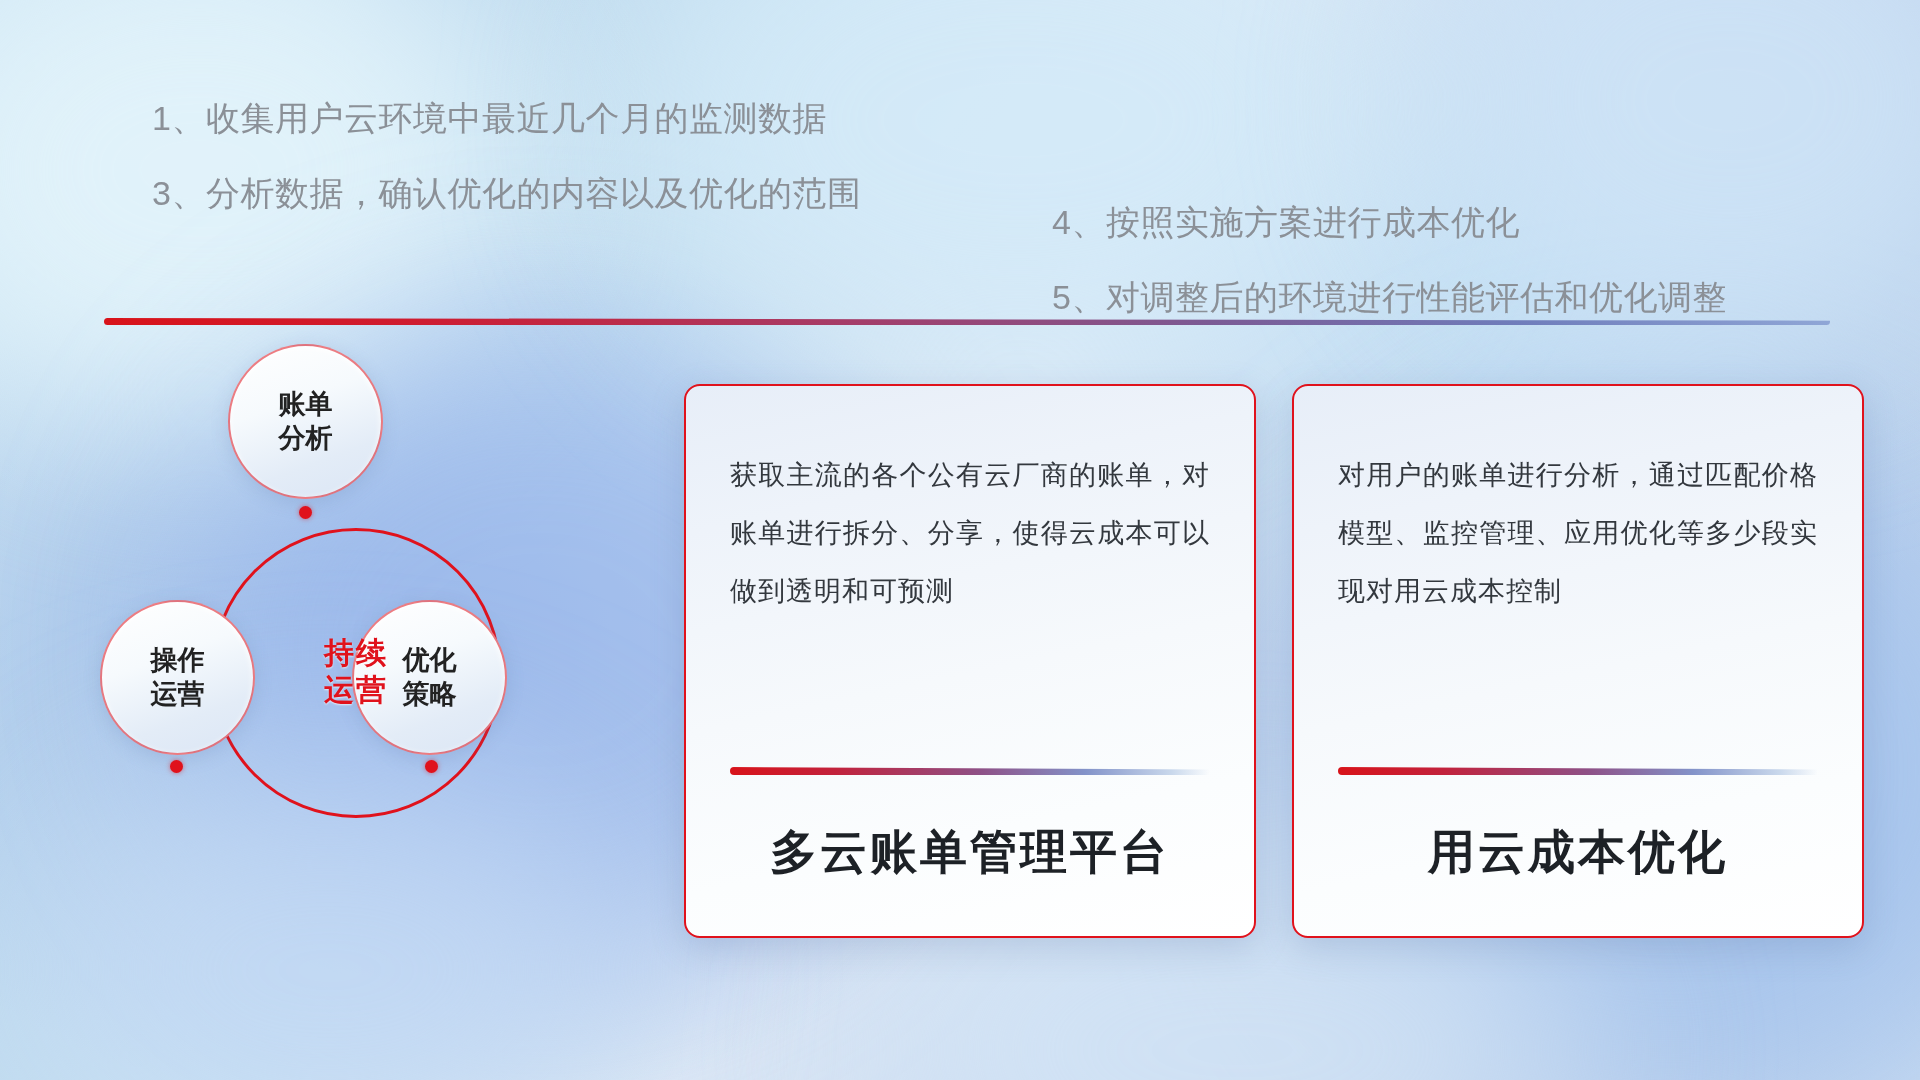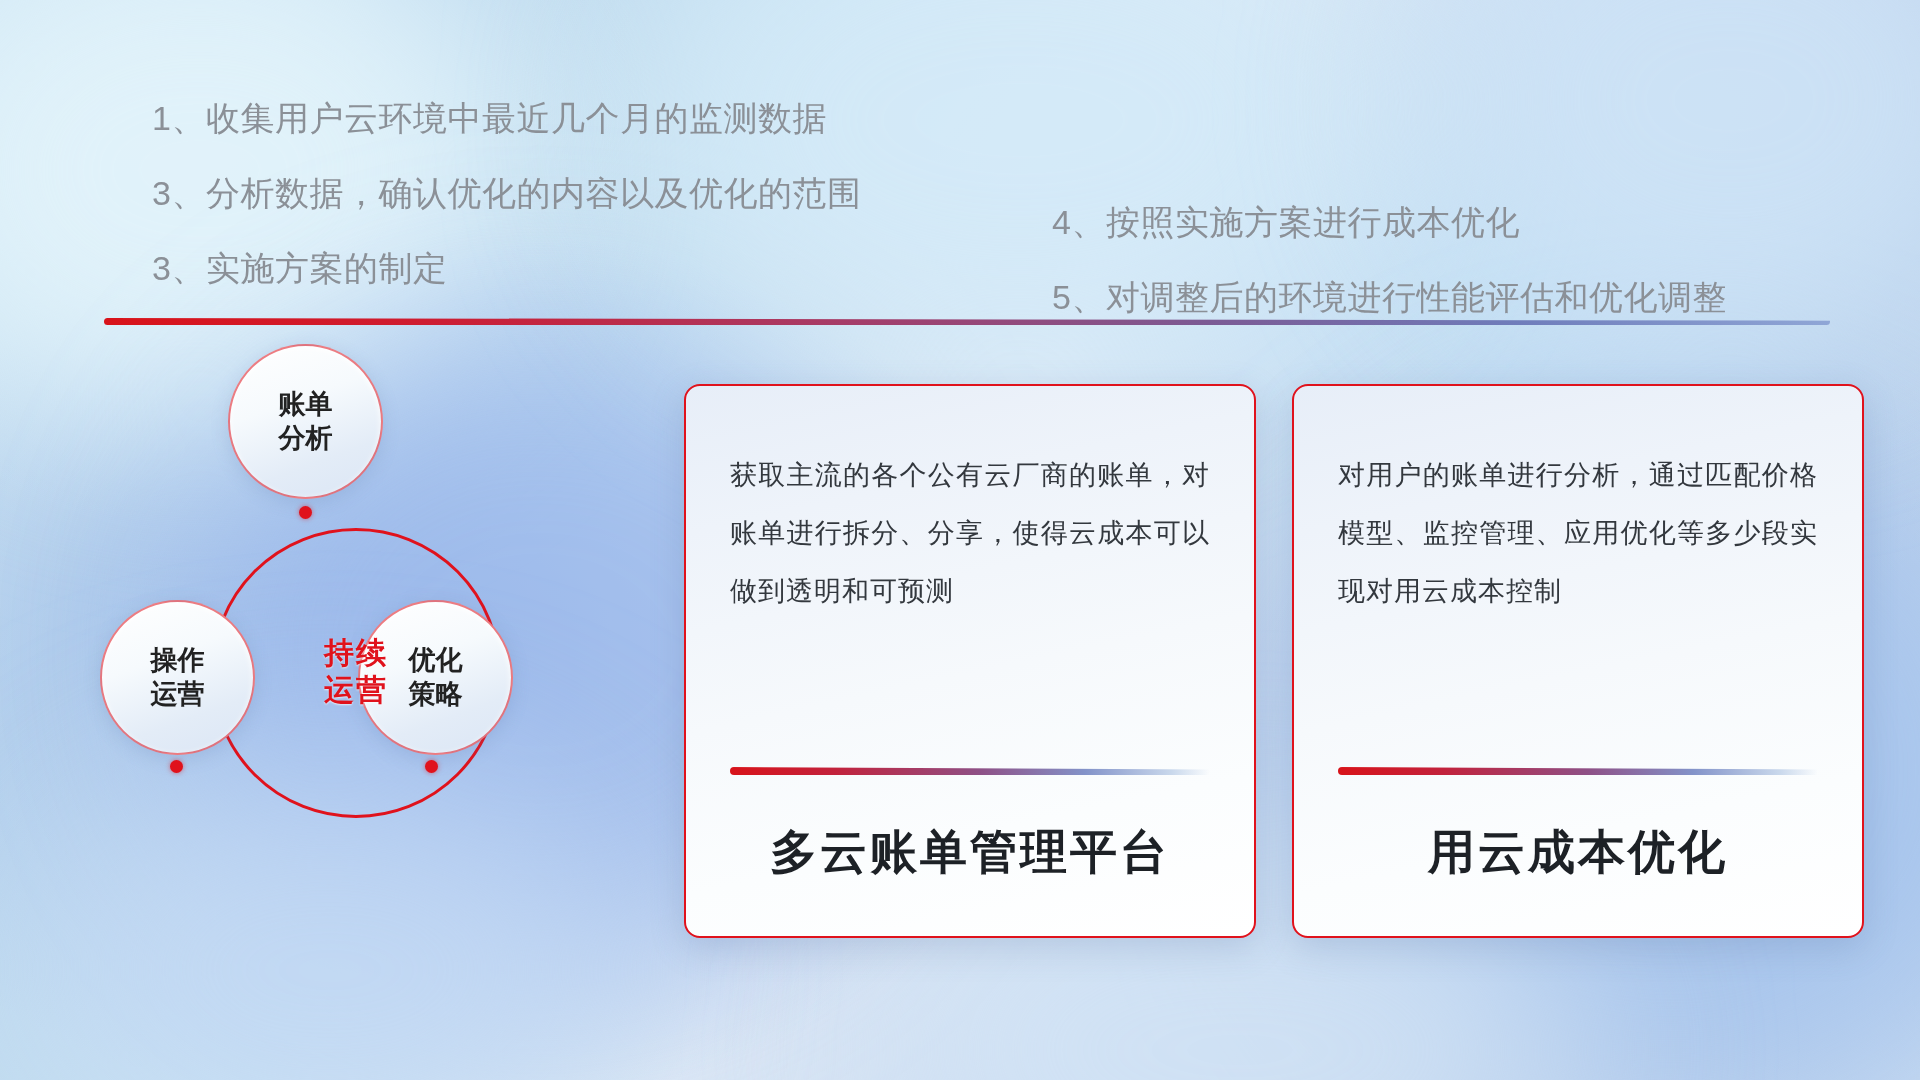--- a/index.html
+++ b/index.html
@@ -56,21 +56,21 @@
     position:absolute; border-radius:50%;
     border:2px solid rgba(224,18,28,.55);
     background:linear-gradient(160deg,#ffffff 0%,#f6fafd 38%,#e3ecf7 72%,#dbe6f5 100%);
     box-shadow:0 4px 18px rgba(90,120,170,.20), inset 0 2px 6px rgba(255,255,255,.95);
     display:flex; align-items:center; justify-content:center;
     text-align:right; line-height:1.25;
     font-size:27px; font-weight:700; color:#222;
   }
   .bub-top   { left:132px; top:-16px;  width:155px; height:155px; }
   .bub-left  { left:4px;   top:240px;  width:155px; height:155px; }
-  .bub-right { left:262px; top:240px;  width:155px; height:155px; }
+  .bub-right { left:256px; top:240px;  width:155px; height:155px; }
   .dot{ position:absolute; width:13px; height:13px; border-radius:50%; background:#e0121c;
         box-shadow:0 0 5px rgba(224,18,28,.55); }
   .dot-top  { left:203px; top:146px; }
   .dot-left { left:74px;  top:400px; }
   .dot-right{ left:329px; top:400px; }
   #venn-center{
     position:absolute; left:115px; top:232px; width:290px; height:160px;
     display:flex; align-items:center; justify-content:center;
     color:#e0121c; font-weight:800; font-size:30px; line-height:1.22;
     text-align:center; letter-spacing:2px;
@@ -115,21 +115,20 @@
   <div class="blob b2"></div>
   <div class="blob b3"></div>
   <div class="blob b4"></div>
   <div class="blob b5"></div>
   <div class="blob b6"></div>
   <div class="blob b7"></div>
 
   <div class="bullets" id="bullets-left">
     <div>1、收集用户云环境中最近几个月的监测数据</div>
     <div>3、分析数据，确认优化的内容以及优化的范围</div>
-    <div>3、实施方案的制定</div>
   </div>
 
   <div class="bullets" id="bullets-right">
     <div>4、按照实施方案进行成本优化</div>
     <div>5、对调整后的环境进行性能评估和优化调整</div>
   </div>
 
   <div id="rule"></div>
 
   <div id="venn">

